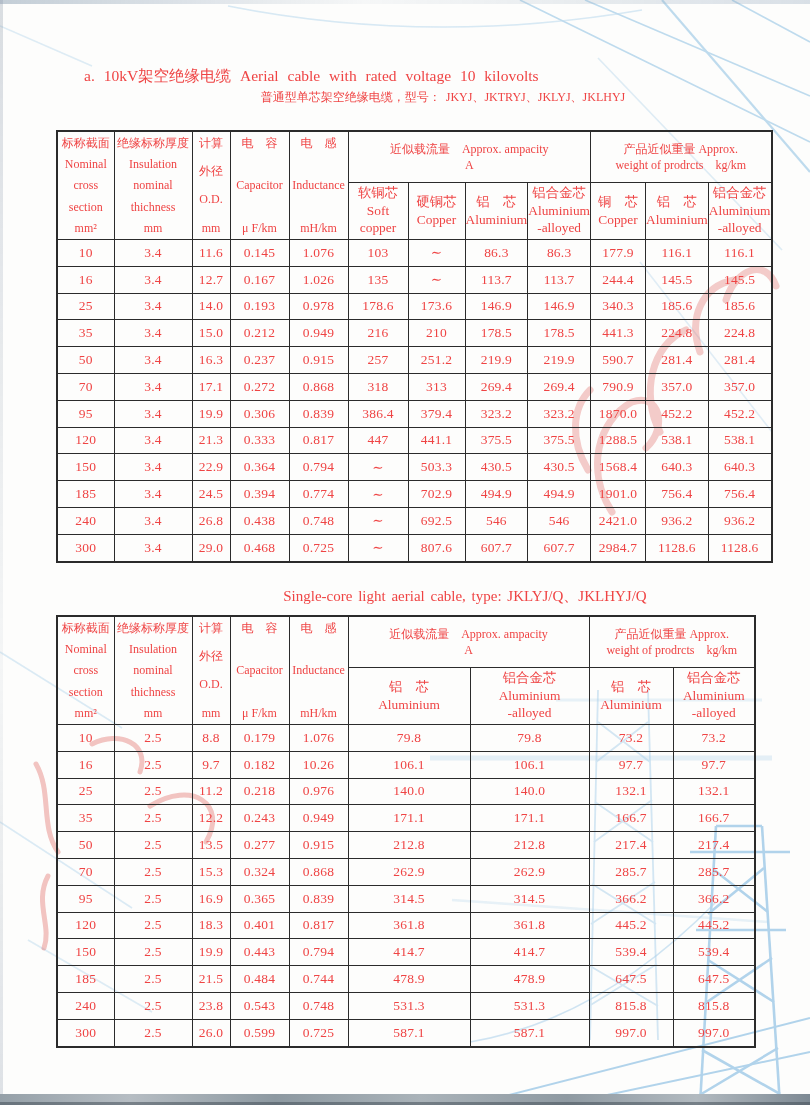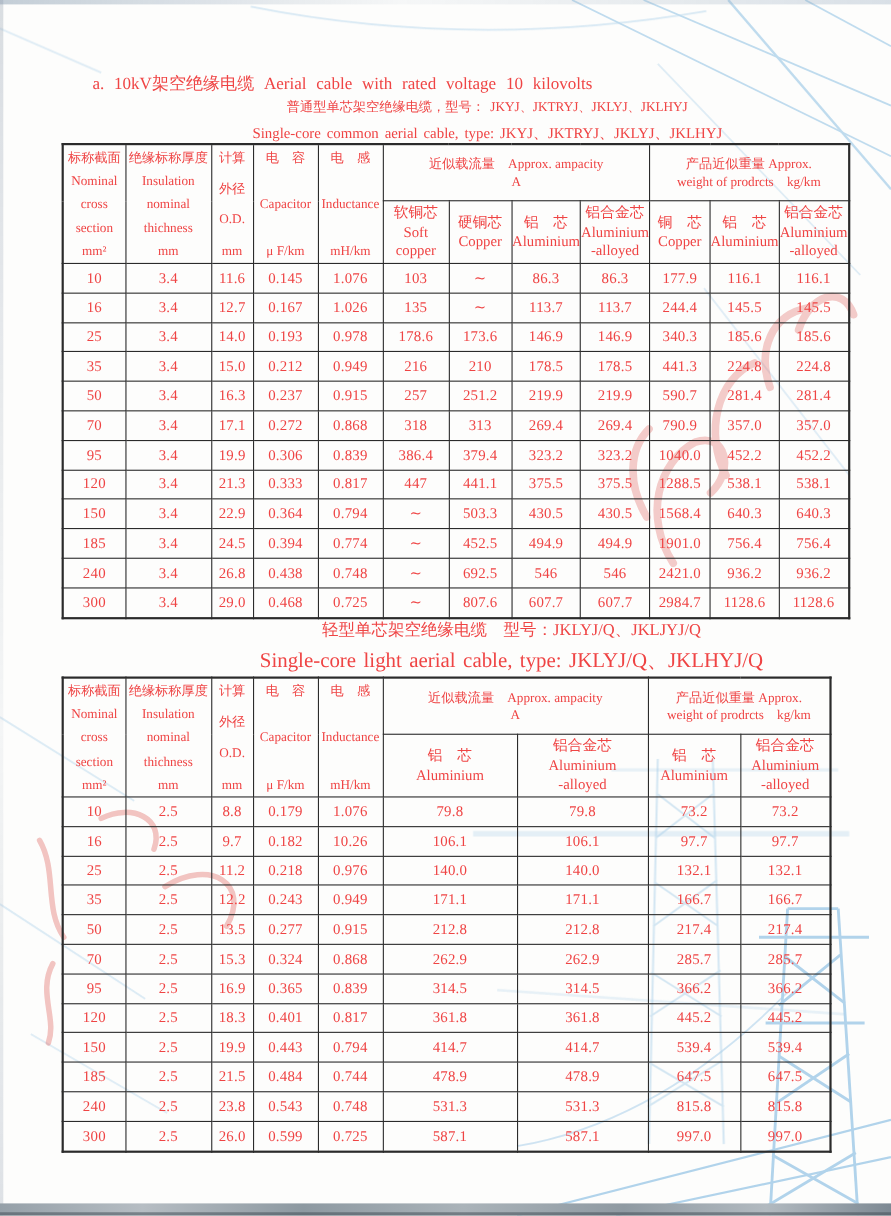--- a/index.html
+++ b/index.html
@@ -19,21 +19,21 @@
   .left-edge{position:absolute;top:0;left:0;bottom:0;width:3px;
     background:linear-gradient(180deg,rgba(150,162,176,.35),rgba(195,204,214,.15) 60%,rgba(150,162,176,.30));}
   .bottom-band{position:absolute;left:0;right:0;bottom:0;height:11px;
     background:linear-gradient(90deg,#95a0a8 0%,#b6bdc3 16%,#8d99a1 34%,#aab3b9 52%,#8f9aa2 70%,#b2bac0 86%,#7d8993 100%);
     box-shadow:inset 0 -3px 0 rgba(70,80,90,.55);}
   .title1{position:absolute;top:66px;left:84px;font-size:15.5px;word-spacing:5px;white-space:nowrap;}
   .sub{position:absolute;text-align:center;white-space:nowrap;}
   .sub-zh1{top:89px;left:160px;width:566px;font-size:12px;word-spacing:2px;}
   .sub-en1{top:112px;left:160px;width:566px;font-size:13.5px;word-spacing:2px;}
   .sub-zh2{top:563px;left:180px;width:570px;font-size:15px;word-spacing:2px;}
-  .sub-en2{top:587px;left:180px;width:570px;font-size:19px;word-spacing:2px;}
+  .sub-en2{top:587px;left:180px;width:570px;font-size:15px;word-spacing:2px;}
   table.t{position:absolute;left:56px;border-collapse:collapse;table-layout:fixed;border:2px solid var(--table-border);}
   .t1{top:130px;}
   .t2{top:615px;}
   .t th,.t td{border:1px solid var(--table-border);padding:0;text-align:center;font-weight:normal;vertical-align:middle;}
   .t td{height:25.8px;font-size:13.5px;letter-spacing:.2px;}
   .t thead tr.gr th{height:50px;}
   .t thead tr.sr th{height:56px;}
   .lines{display:flex;flex-direction:column;justify-content:space-between;align-items:center;gap:1px;}
   th.tall .lines{height:100px;justify-content:space-between;padding:3px 0;}
   .ln{font-size:13.4px;line-height:1.22;white-space:nowrap;}
@@ -94,21 +94,20 @@
     <g class="red-art" stroke-width="5" stroke-linecap="round" opacity="0.35">
       <path d="M36,764 C52,792 40,826 58,852"></path>
       <path d="M48,876 C34,902 52,926 44,948"></path>
       <path d="M150,806 C192,780 228,804 206,842"></path>
       <path d="M92,744 C120,730 150,744 140,772"></path>
     </g>
   </svg>
 
   <div class="title1">a. 10kV架空绝缘电缆  Aerial cable with rated voltage 10 kilovolts</div>
   <div class="sub sub-zh1">普通型单芯架空绝缘电缆，型号：  JKYJ、JKTRYJ、JKLYJ、JKLHYJ</div>
-  <div class="sub sub-en1">Single-core common aerial cable, type: JKYJ、JKTRYJ、JKLYJ、JKLHYJ</div>
 
   <table class="t t1">
     <colgroup>
       <col style="width:57px">
         <col style="width:78px">
         <col style="width:38px">
       <col style="width:59px">
         <col style="width:59px">
         <col style="width:60px">
       <col style="width:57px">
@@ -309,21 +308,21 @@
         <tr>
           <td>95</td>
           <td>3.4</td>
           <td>19.9</td>
           <td>0.306</td>
           <td>0.839</td>
           <td>386.4</td>
           <td>379.4</td>
           <td>323.2</td>
           <td>323.2</td>
-          <td>1040.0</td>
+          <td>1870.0</td>
           <td>452.2</td>
           <td>452.2</td>
         </tr>
         <tr>
           <td>120</td>
           <td>3.4</td>
           <td>21.3</td>
           <td>0.333</td>
           <td>0.817</td>
           <td>447</td>
@@ -348,21 +347,21 @@
           <td>640.3</td>
           <td>640.3</td>
         </tr>
         <tr>
           <td>185</td>
           <td>3.4</td>
           <td>24.5</td>
           <td>0.394</td>
           <td>0.774</td>
           <td>∼</td>
-          <td>452.5</td>
+          <td>702.9</td>
           <td>494.9</td>
           <td>494.9</td>
           <td>1901.0</td>
           <td>756.4</td>
           <td>756.4</td>
         </tr>
         <tr>
           <td>240</td>
           <td>3.4</td>
           <td>26.8</td>
@@ -386,21 +385,20 @@
           <td>807.6</td>
           <td>607.7</td>
           <td>607.7</td>
           <td>2984.7</td>
           <td>1128.6</td>
           <td>1128.6</td>
         </tr>
       </tbody>
   </table>
 
-  <div class="sub sub-zh2">轻型单芯架空绝缘电缆　型号：JKLYJ/Q、JKLJYJ/Q</div>
   <div class="sub sub-en2">Single-core light aerial cable, type: JKLYJ/Q、JKLHYJ/Q</div>
 
   <table class="t t2">
     <colgroup>
       <col style="width:57px">
         <col style="width:78px">
         <col style="width:38px">
       <col style="width:59px">
         <col style="width:59px">
         <col style="width:122px">

